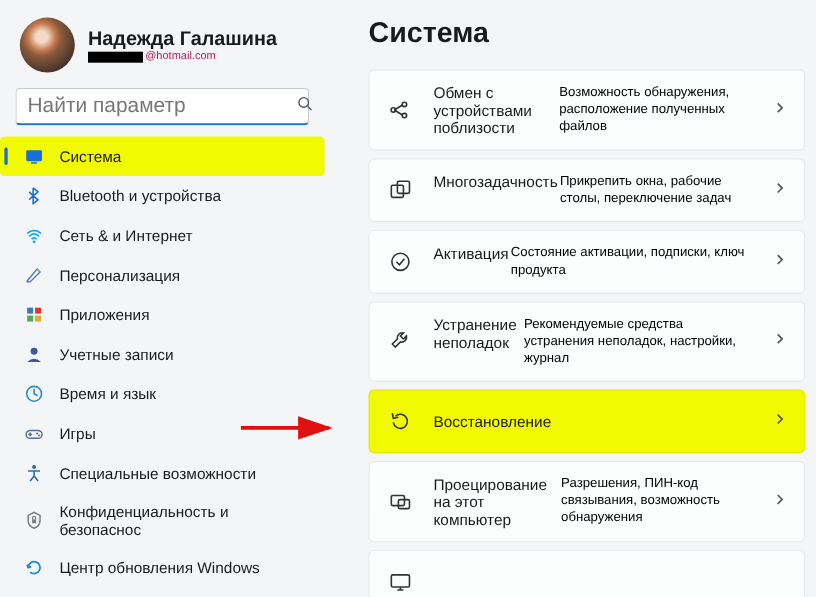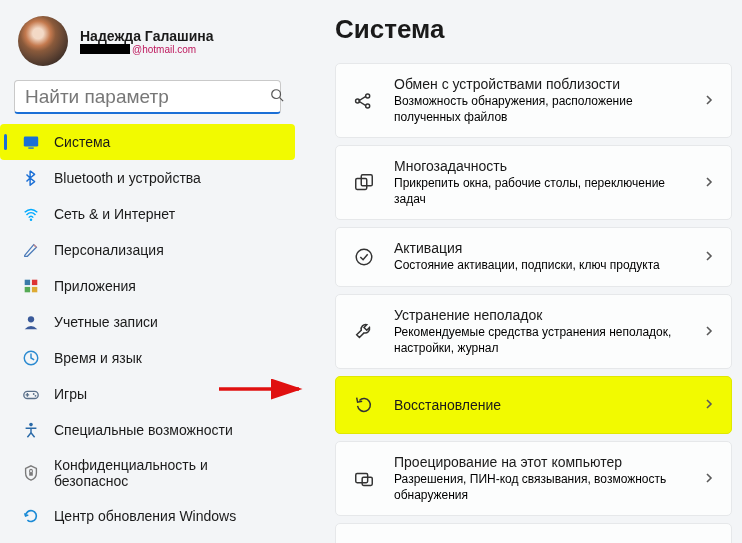--- a/index.html
+++ b/index.html
@@ -23,21 +23,21 @@
       gap: 12px;
     }
     .avatar {
       width: 50px;
       height: 50px;
       border-radius: 50%;
       background: radial-gradient(circle at 40% 35%, #f3d9c6 12%, #c47a4f 28%, #8a5a3b 40%, #6b4a36 55%, #3a2c26 80%);
       flex-shrink: 0;
     }
     .profile-text { display: flex; flex-direction: column; }
-    .profile-name { font-weight: 600; font-size: 14px; color: #1a1a1a; }
+    .profile-name { font-weight: 600; font-size: 18px; color: #1a1a1a; }
     .profile-email { font-size: 10px; color: #be185d; display: flex; align-items: center; gap: 2px; }
     .email-redact { display: inline-block; width: 50px; height: 10px; background: #000; }
     .search-wrap { padding: 0 14px 10px 14px; }
     .search {
       display: flex;
       align-items: center;
       height: 34px;
       background: #fff;
       border: 1px solid #c9c9c9;
       border-bottom: 2px solid #1a6fd6;
@@ -117,21 +117,21 @@
     }
     .card-icon {
       width: 24px;
       height: 24px;
       display: flex;
       align-items: center;
       justify-content: center;
       color: #333;
       flex-shrink: 0;
     }
-    .card-text { flex: 1; display: flex; flex-direction: column; gap: 2px; }
+    .card-text { flex: 1; display: flex; gap: 2px; }
     .card-title { font-size: 14px; color: #1a1a1a; }
     .card-sub { font-size: 12px; color: #000000; line-height: 1.3; }
     .chevron { color: #5a5a5a; flex-shrink: 0; }
     .arrow {
       position: absolute;
       pointer-events: none;
       left: 217px;
       top: 378px;
       z-index: 10;
     }

